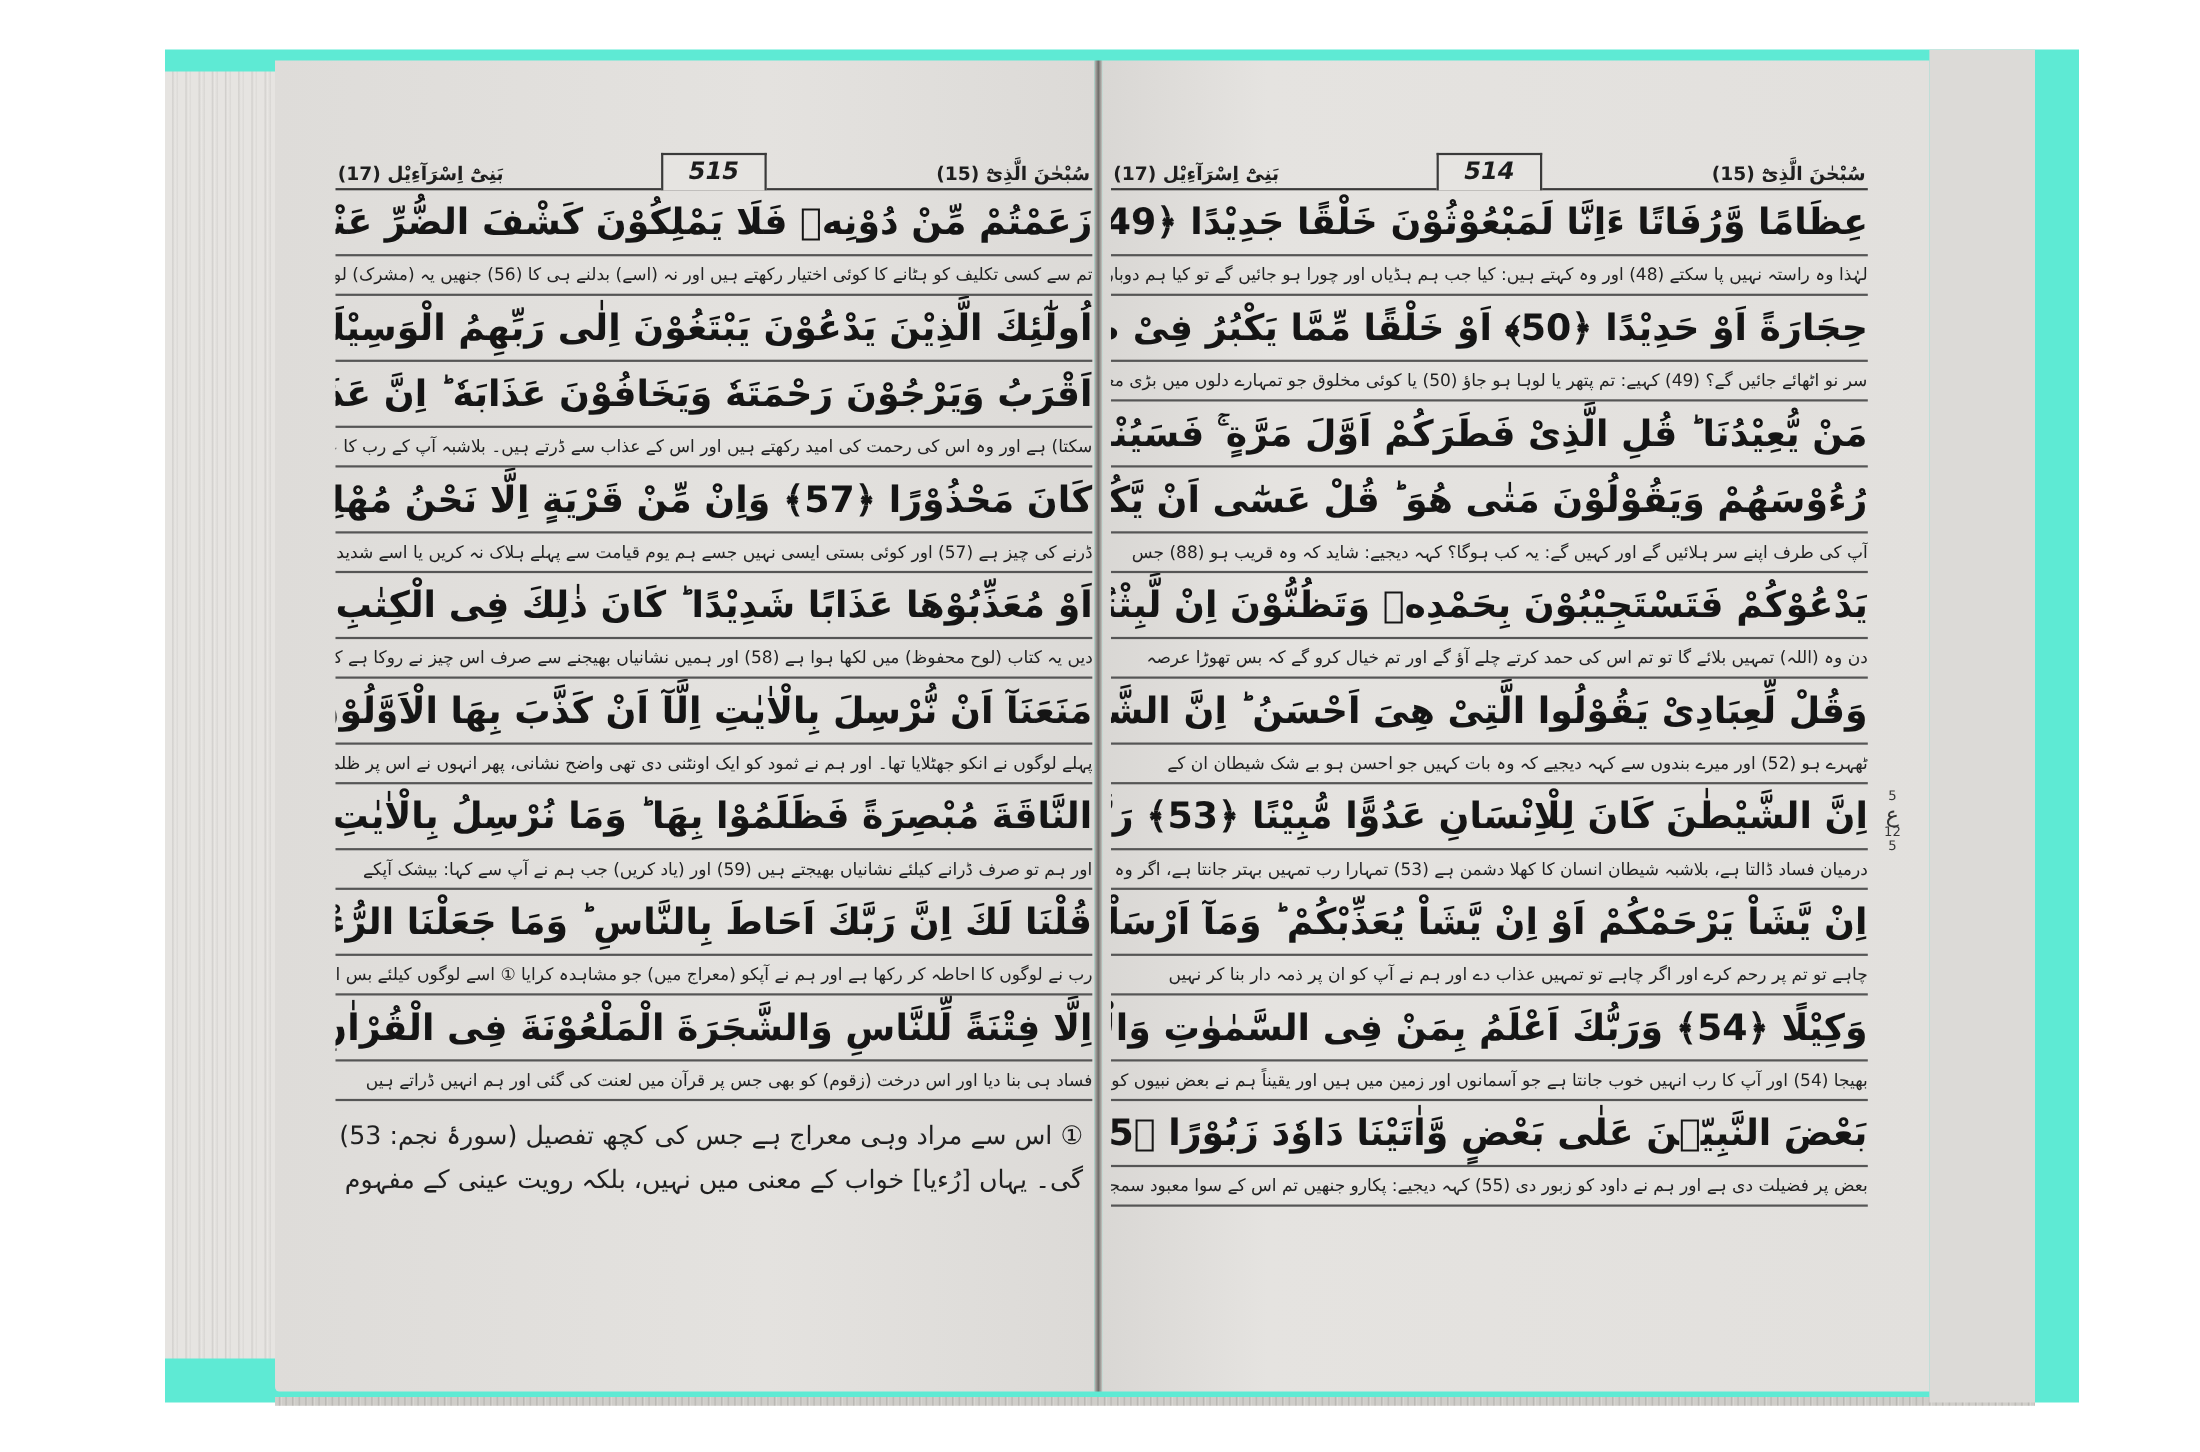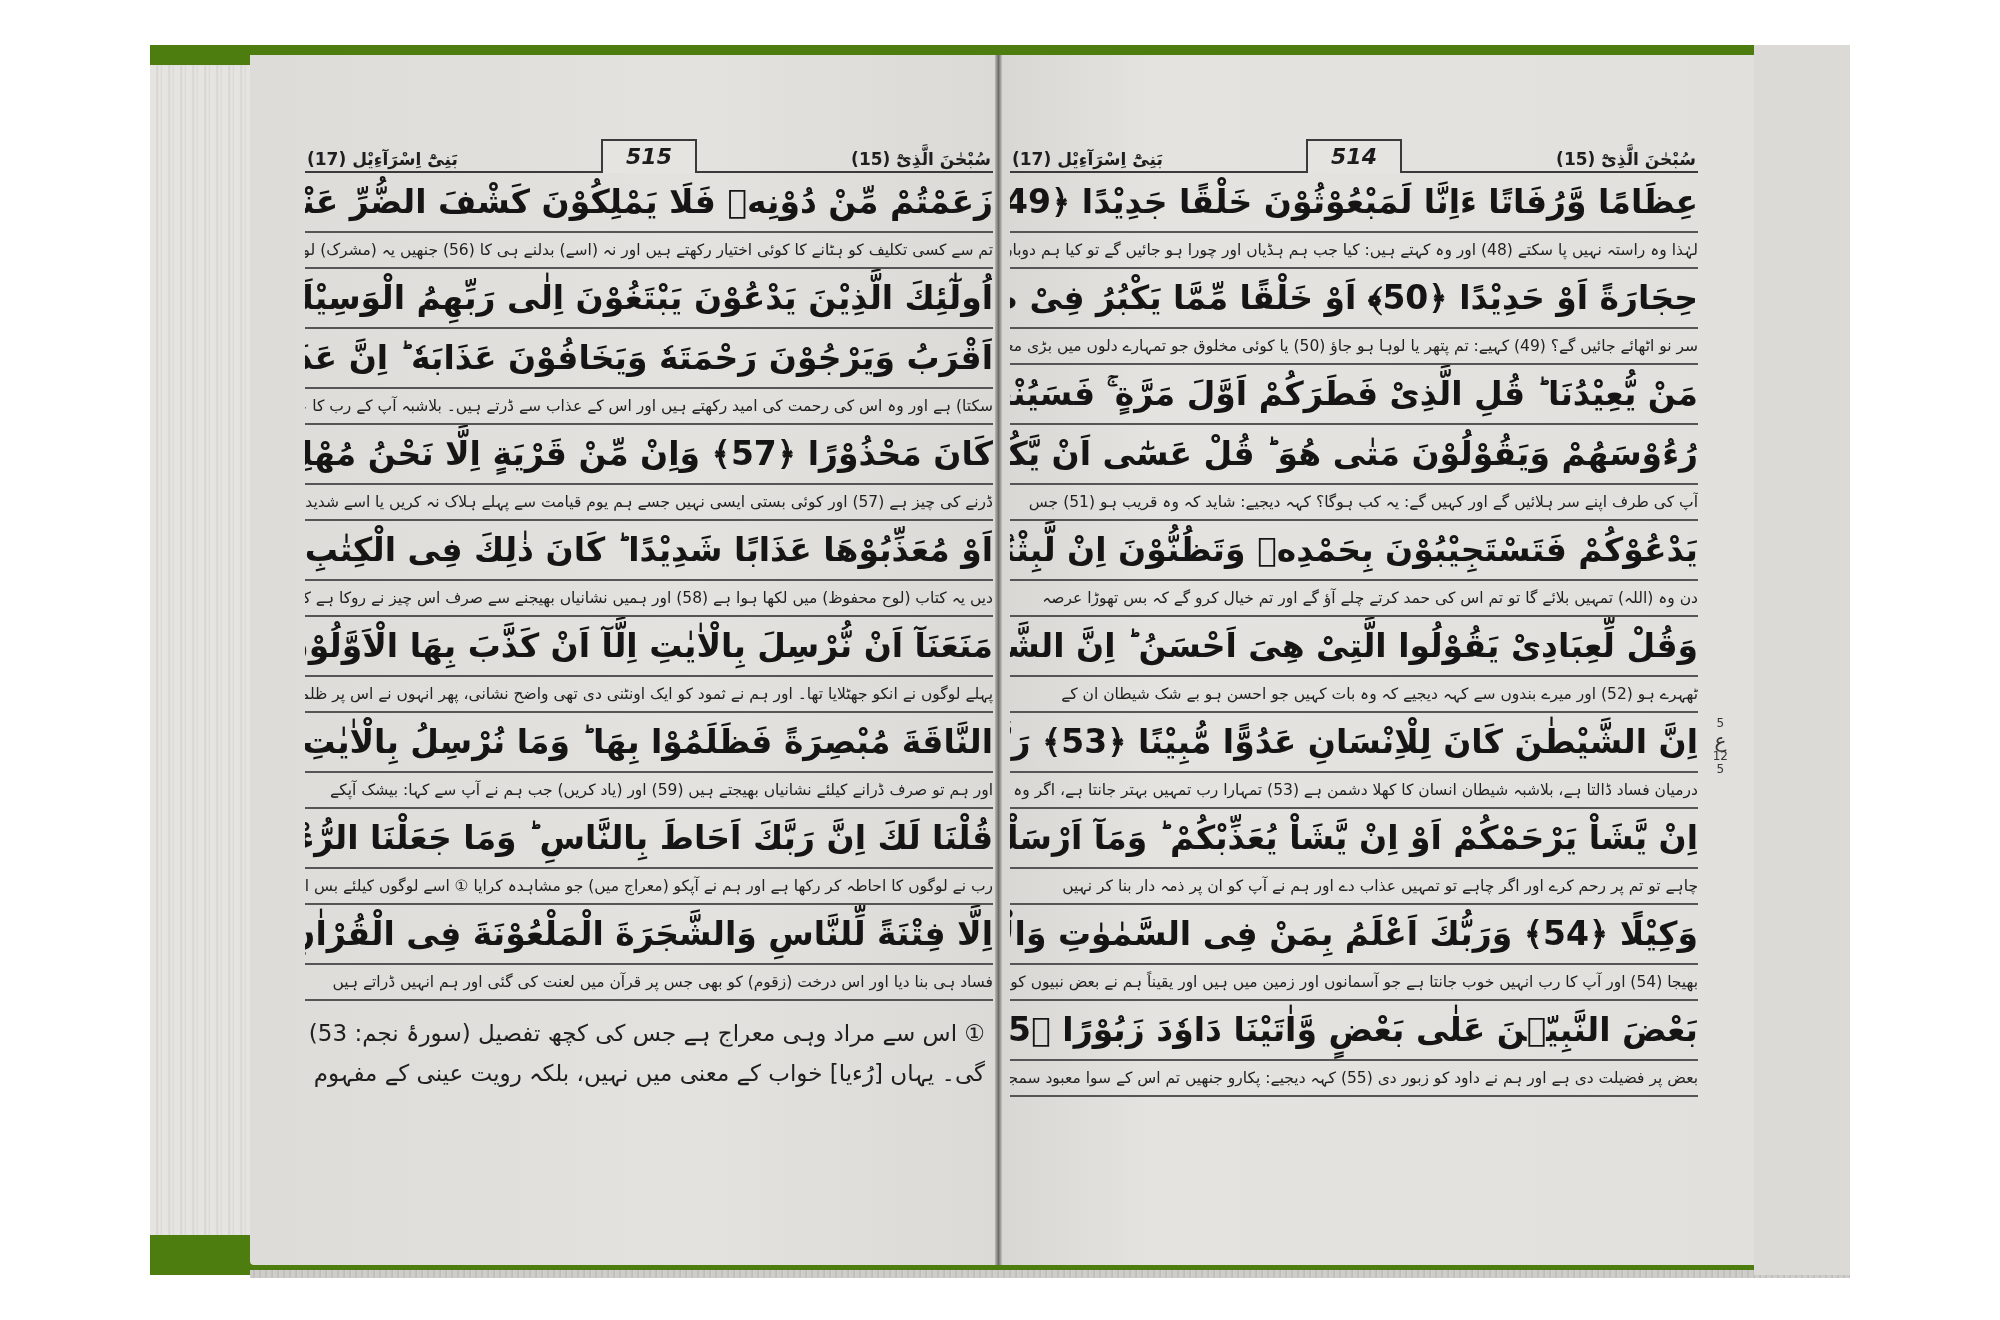--- a/index.html
+++ b/index.html
@@ -1,17 +1,17 @@
 <!DOCTYPE html>
 <html><head>
 <meta charset="utf-8">
 <style>
   html, body { margin:0; padding:0; }
   body { width:2000px; height:1320px; background:#ffffff; position:relative; overflow:hidden; font-family:"DejaVu Sans", sans-serif; }
-  .book { position:absolute; left:150px; top:45px; width:1700px; height:1230px; background:#4d7c0f; }
+  .book { position:absolute; left:150px; top:45px; width:1700px; height:1230px; background:#5eead4;padding-left:40px; }
   .edge-left { position:absolute; left:0; top:20px; width:100px; height:1170px;
     background: repeating-linear-gradient(90deg, #e6e4e1 0px, #e6e4e1 6px, #d2d0cd 7px, #e9e7e4 9px, #dad8d5 12px); }
   .edge-bottom { position:absolute; left:100px; top:1225px; width:1600px; height:8px; background:repeating-linear-gradient(90deg,#cfcdc9 0,#cfcdc9 3px,#b8b6b2 4px,#dad8d4 6px); }
   .page { position:absolute; top:10px; height:1210px; background:#e3e1de; }
   .page.left { left:100px; width:745px; background:linear-gradient(90deg,#dedcd9 0%, #e4e2df 60%, #dcdad7 100%); border-radius:0 0 0 4px; }
   .page.right { left:852px; width:752px; background:linear-gradient(90deg,#d9d7d4 0%, #e5e3e0 20%, #e2e0dd 100%); }
   .gutter { position:absolute; left:845px; top:10px; width:7px; height:1210px; background:linear-gradient(90deg,#bdbbb7,#6e6c69,#c9c7c3); }
   .edge-right { position:absolute; left:1604px; top:0; width:96px; height:1230px; background:#dcdad7; }
 
   .text-block { position:absolute; top:80px; width:688px; }
@@ -81,21 +81,21 @@
         <span class="page-num">514</span>
         <span class="hdr-right">سُبْحٰنَ الَّذِیْٓ (15)</span>
       </div>
       <div id="right-lines" style="position:relative;">
           <div class="row ar">عِظَامًا وَّرُفَاتًا ءَاِنَّا لَمَبْعُوْثُوْنَ خَلْقًا جَدِيْدًا ﴿49﴾ قُلْ كُوْنُوْا</div>
           <div class="row ur">لہٰذا وہ راستہ نہیں پا سکتے (48) اور وہ کہتے ہیں: کیا جب ہم ہڈیاں اور چورا ہو جائیں گے تو کیا ہم دوبارہ از</div>
           <div class="row ar">حِجَارَةً اَوْ حَدِيْدًا ﴿50﴾ اَوْ خَلْقًا مِّمَّا يَكْبُرُ فِىْ صُدُوْرِكُمْ ۚ فَسَيَقُوْلُوْنَ</div>
           <div class="row ur">سر نو اٹھائے جائیں گے؟ (49) کہیے: تم پتھر یا لوہا ہو جاؤ (50) یا کوئی مخلوق جو تمہارے دلوں میں بڑی معلوم</div>
           <div class="row ar">مَنْ يُّعِيْدُنَا ؕ قُلِ الَّذِىْ فَطَرَكُمْ اَوَّلَ مَرَّةٍ ۚ فَسَيُنْغِضُوْنَ اِلَيْكَ</div>
           <div class="row ar">رُءُوْسَهُمْ وَيَقُوْلُوْنَ مَتٰى هُوَ ؕ قُلْ عَسٰٓى اَنْ يَّكُوْنَ قَرِيْبًا ﴿51﴾ يَوْمَ</div>
-          <div class="row ur">آپ کی طرف اپنے سر ہلائیں گے اور کہیں گے: یہ کب ہوگا؟ کہہ دیجیے: شاید کہ وہ قریب ہو (51) جس</div>
+          <div class="row ur">آپ کی طرف اپنے سر ہلائیں گے اور کہیں گے: یہ کب ہوگا؟ کہہ دیجیے: شاید کہ وہ قریب ہو (88) جس</div>
           <div class="row ar">يَدْعُوْكُمْ فَتَسْتَجِيْبُوْنَ بِحَمْدِهٖ وَتَظُنُّوْنَ اِنْ لَّبِثْتُمْ اِلَّا قَلِيْلًا ﴿52﴾</div>
           <div class="row ur">دن وہ (اللہ) تمہیں بلائے گا تو تم اس کی حمد کرتے چلے آؤ گے اور تم خیال کرو گے کہ بس تھوڑا عرصہ</div>
           <div class="row ar">وَقُلْ لِّعِبَادِىْ يَقُوْلُوا الَّتِىْ هِىَ اَحْسَنُ ؕ اِنَّ الشَّيْطٰنَ يَنْزَغُ بَيْنَهُمْ ؕ</div>
           <div class="row ur">ٹھہرے ہو (52) اور میرے بندوں سے کہہ دیجیے کہ وہ بات کہیں جو احسن ہو بے شک شیطان ان کے</div>
           <div class="row ar">اِنَّ الشَّيْطٰنَ كَانَ لِلْاِنْسَانِ عَدُوًّا مُّبِيْنًا ﴿53﴾ رَبُّكُمْ اَعْلَمُ بِكُمْ ؕ</div>
           <div class="row ur">درمیان فساد ڈالتا ہے، بلاشبہ شیطان انسان کا کھلا دشمن ہے (53) تمہارا رب تمہیں بہتر جانتا ہے، اگر وہ</div>
           <div class="row ar">اِنْ يَّشَاْ يَرْحَمْكُمْ اَوْ اِنْ يَّشَاْ يُعَذِّبْكُمْ ؕ وَمَآ اَرْسَلْنٰكَ عَلَيْهِمْ</div>
           <div class="row ur">چاہے تو تم پر رحم کرے اور اگر چاہے تو تمہیں عذاب دے اور ہم نے آپ کو ان پر ذمہ دار بنا کر نہیں</div>
           <div class="row ar">وَكِيْلًا ﴿54﴾ وَرَبُّكَ اَعْلَمُ بِمَنْ فِى السَّمٰوٰتِ وَالْاَرْضِ ؕ وَلَقَدْ فَضَّلْنَا</div>
           <div class="row ur">بھیجا (54) اور آپ کا رب انہیں خوب جانتا ہے جو آسمانوں اور زمین میں ہیں اور یقیناً ہم نے بعض نبیوں کو</div>

